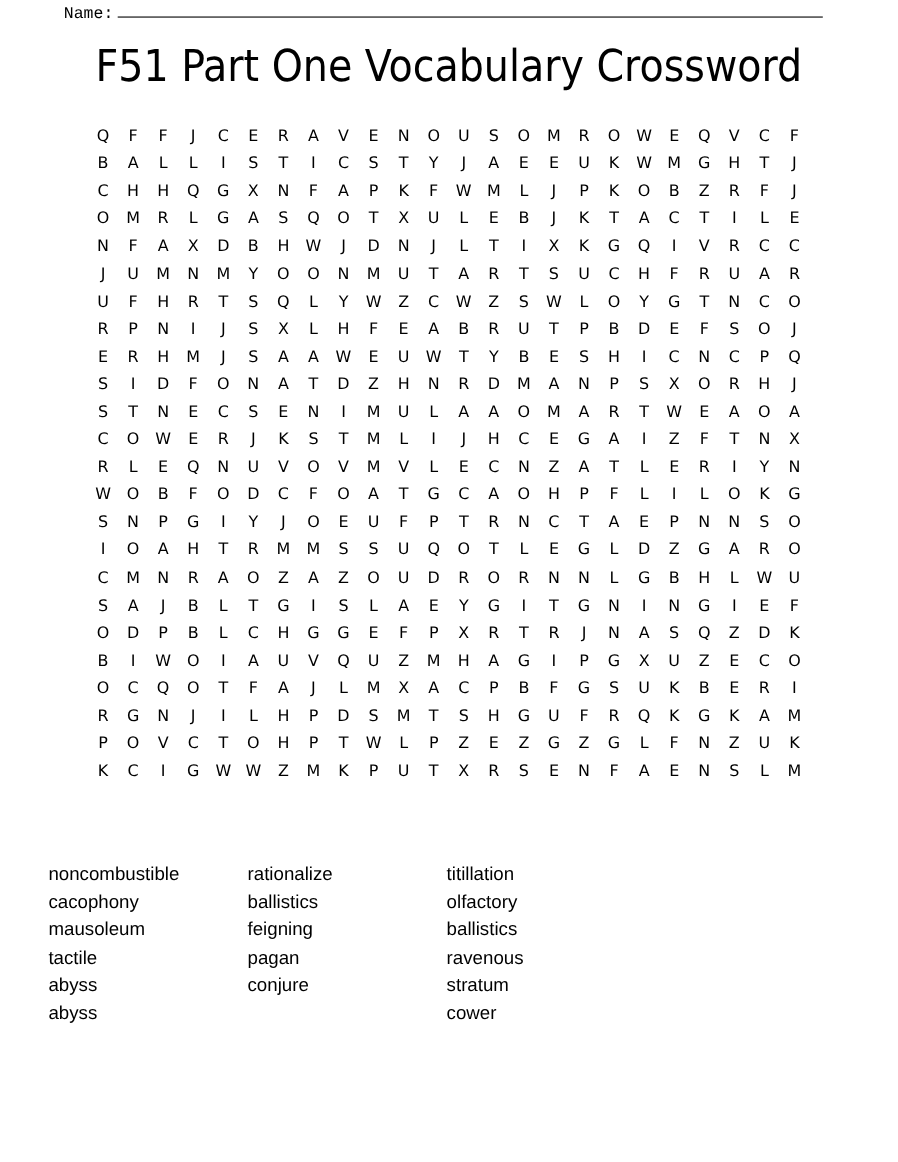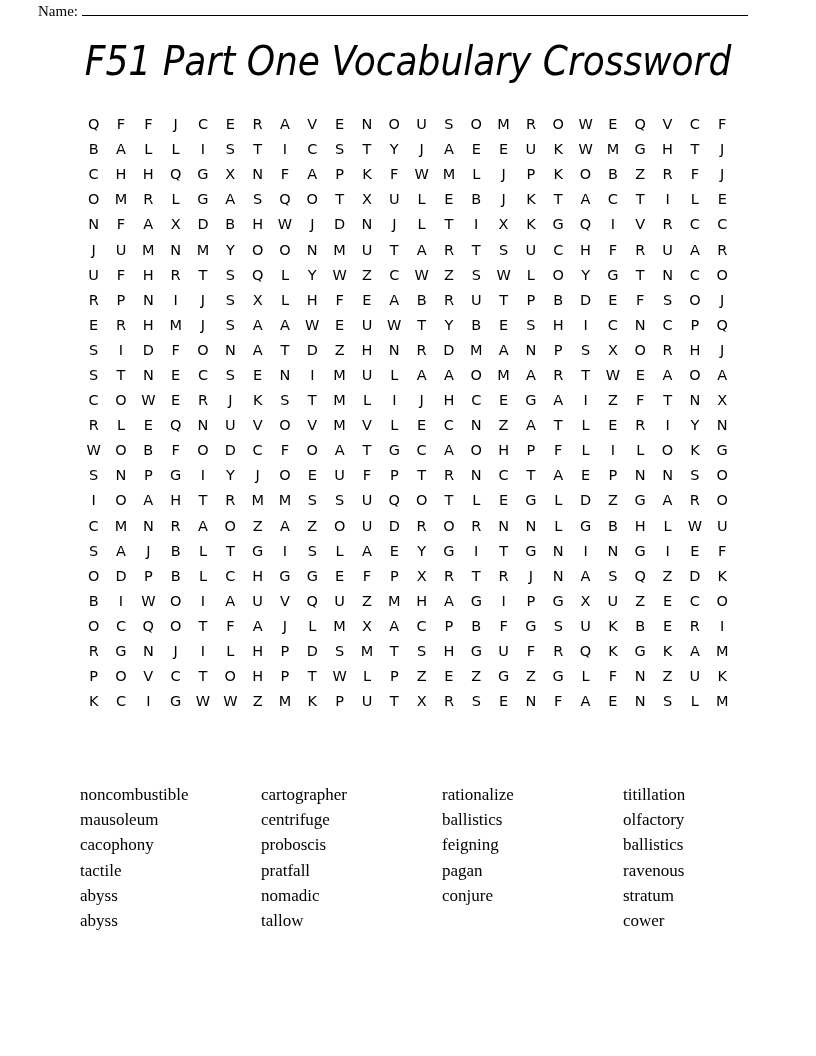--- a/index.html
+++ b/index.html
@@ -19,24 +19,25 @@
   
   .name-row {
     position: absolute;
     left: 38px;
     top: 2px;
     width: 710px;
     display: flex;
     align-items: baseline;
   }
   .name-label {
-    font-family: Liberation Serif, serif;
+    font-family: Liberation Mono, monospace;
     font-size: 15px;
     line-height: 18px;
     white-space: nowrap;
+    margin-left: 20px;
   }
   .name-rule {
     flex: 1;
     margin-left: 4px;
     border-bottom: 1px solid #000000;
     height: 13px;
   }
 
   
   .puzzle-title {
@@ -44,21 +45,20 @@
     left: 0;
     top: 36px;
     width: 816px;
     text-align: center;
     font-family: "DejaVu Sans Condensed", "DejaVu Sans", sans-serif;
     font-size: 40px;
     font-weight: 400;
     letter-spacing: 0px;
     line-height: 50px;
     white-space: nowrap;
-    font-style: italic;
   }
 
   
   .grid {
     position: absolute;
     left: 80px;
     top: 112px;
     width: 656px;
   }
   .grid-row {
@@ -83,25 +83,24 @@
     width: 730px;
     display: flex;
   }
   .word-col {
     width: 181px;
   }
   .word-col:last-child {
     width: auto;
   }
   .word-item {
-    font-family: Liberation Serif, serif;
+    font-family: Liberation Sans, sans-serif;
     font-size: 17px;
     line-height: 25.2px;
     white-space: nowrap;
-    margin-left: 36px;
   }
 </style>
 </head>
 <body>
 
 <div class="name-row">
   <span class="name-label">Name:</span>
   <span class="name-rule"></span>
 </div>
 
@@ -730,33 +729,25 @@
       <span class="grid-cell">N</span>
       <span class="grid-cell">S</span>
       <span class="grid-cell">L</span>
       <span class="grid-cell">M</span>
     </div>
   </div>
 
 <div class="word-list">
     <div class="word-col">
       <div class="word-item">noncombustible</div>
+      <div class="word-item">cacophony</div>
       <div class="word-item">mausoleum</div>
-      <div class="word-item">cacophony</div>
       <div class="word-item">tactile</div>
       <div class="word-item">abyss</div>
       <div class="word-item">abyss</div>
-    </div>
-    <div class="word-col">
-      <div class="word-item">cartographer</div>
-      <div class="word-item">centrifuge</div>
-      <div class="word-item">proboscis</div>
-      <div class="word-item">pratfall</div>
-      <div class="word-item">nomadic</div>
-      <div class="word-item">tallow</div>
     </div>
     <div class="word-col">
       <div class="word-item">rationalize</div>
       <div class="word-item">ballistics</div>
       <div class="word-item">feigning</div>
       <div class="word-item">pagan</div>
       <div class="word-item">conjure</div>
     </div>
     <div class="word-col">
       <div class="word-item">titillation</div>

